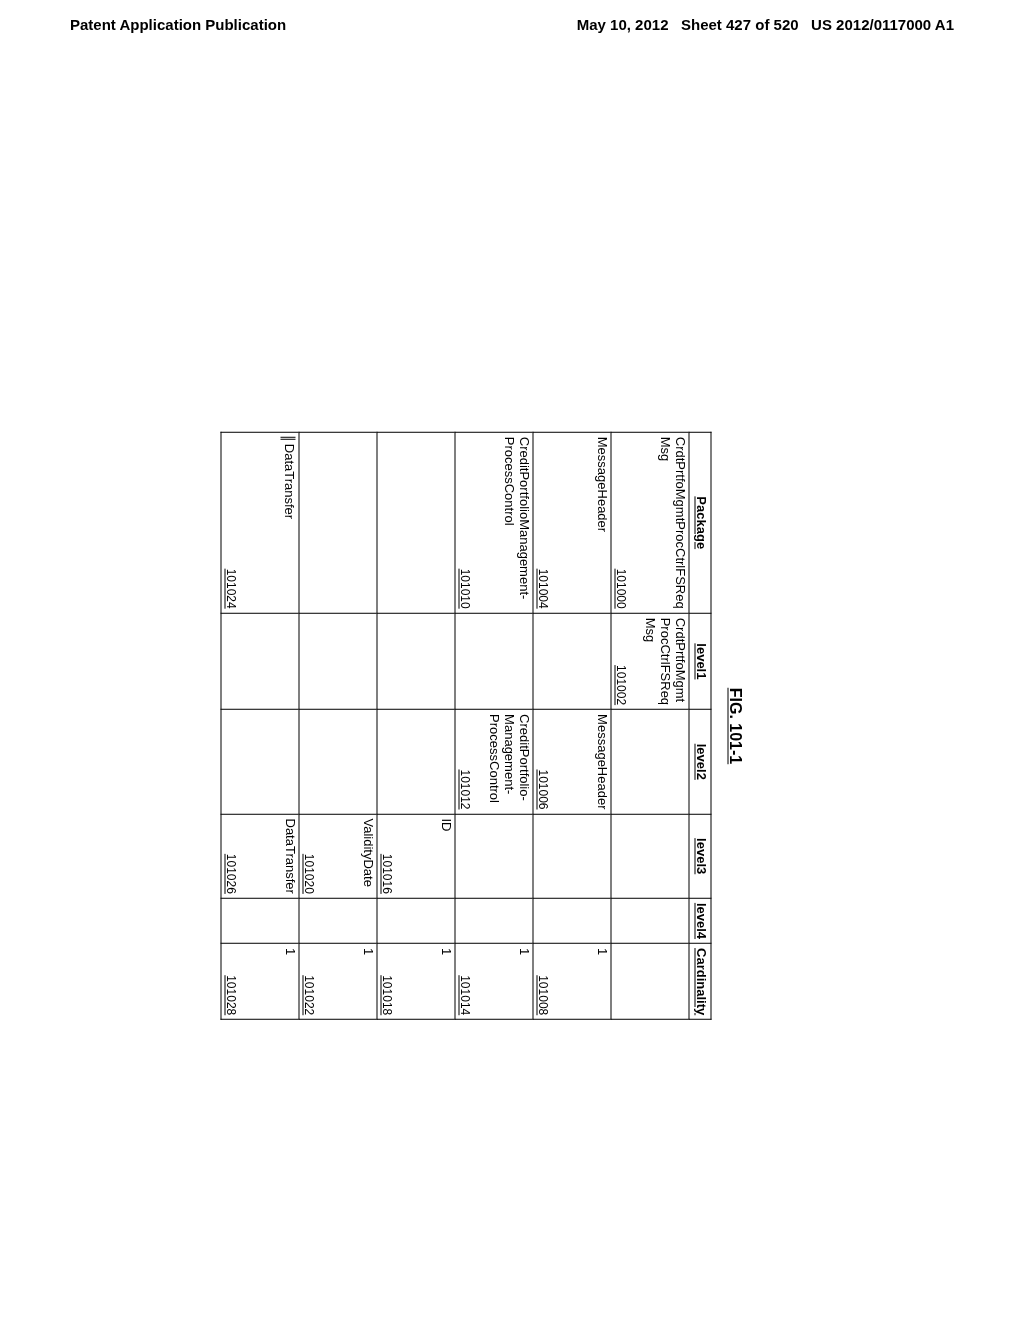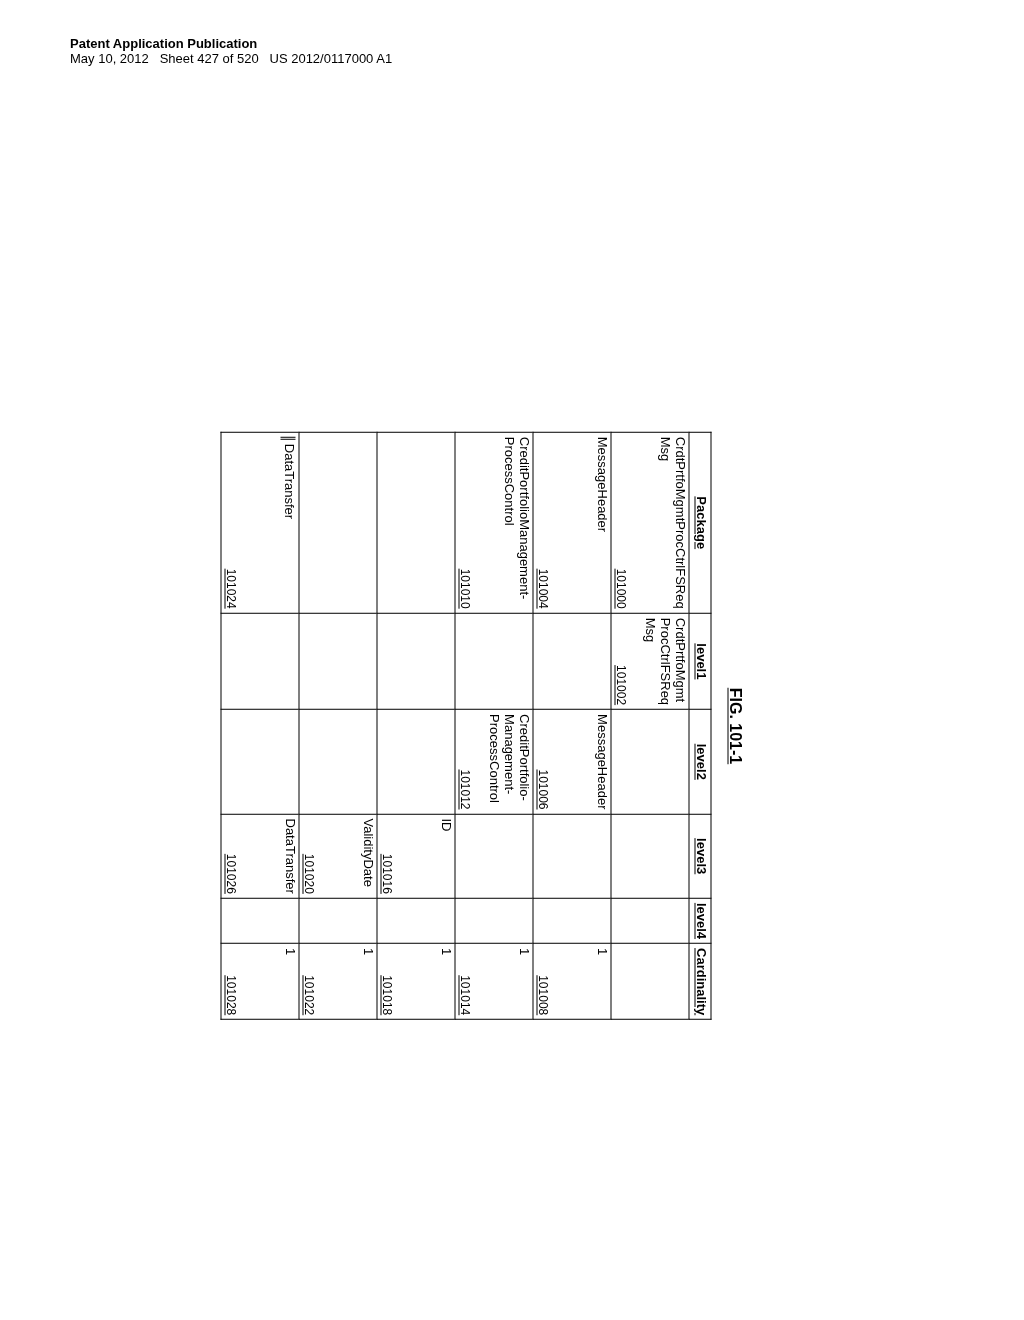--- a/index.html
+++ b/index.html
@@ -6,26 +6,25 @@
   body {
     font-family: Arial, Helvetica, sans-serif;
     background: #fff;
     width: 1024px;
     height: 1320px;
     position: relative;
   }
   .page-header {
     display: flex;
     justify-content: space-between;
-    padding: 36px 70px 10px 70px;
-    font-size: 13px;
-    flex-direction: column;
+    padding: 16px 70px 10px 70px;
+    font-size: 15px;
   }
   .page-header .left { font-weight: bold; }
-  .page-header .right { font-weight: normal; }
+  .page-header .right { font-weight: bold; }
   .figure-title {
     text-align: center;
     font-weight: bold;
     font-size: 16px;
     margin-top: 60px;
     margin-bottom: 14px;
     text-decoration: underline;
   }
   .rotated-container {
     position: absolute;

